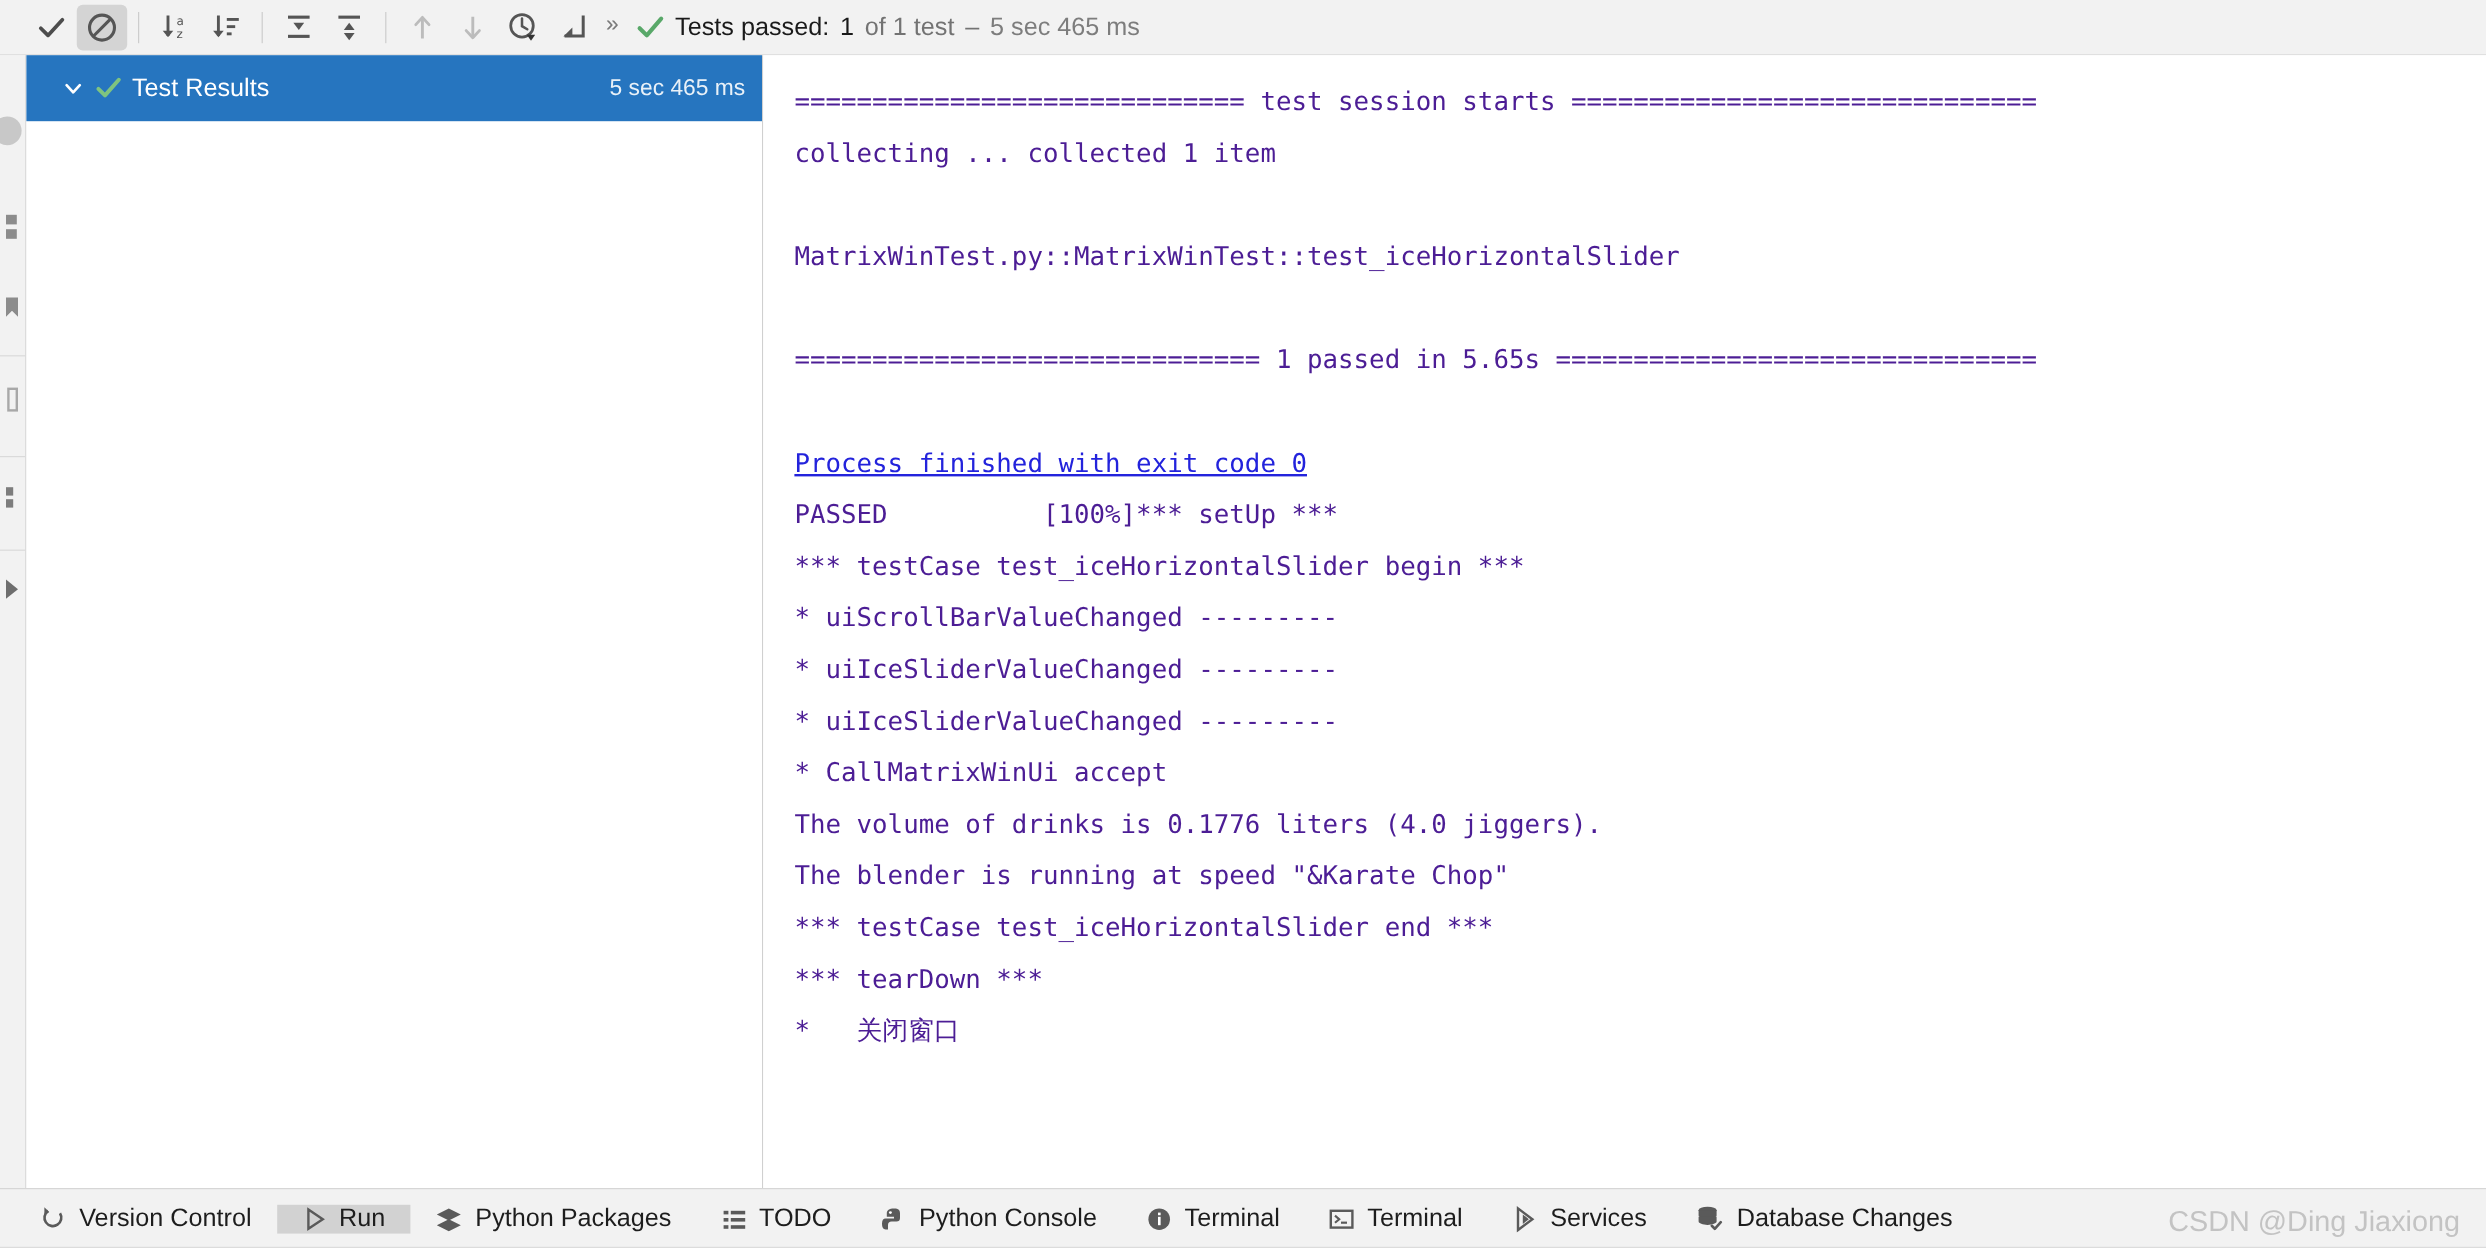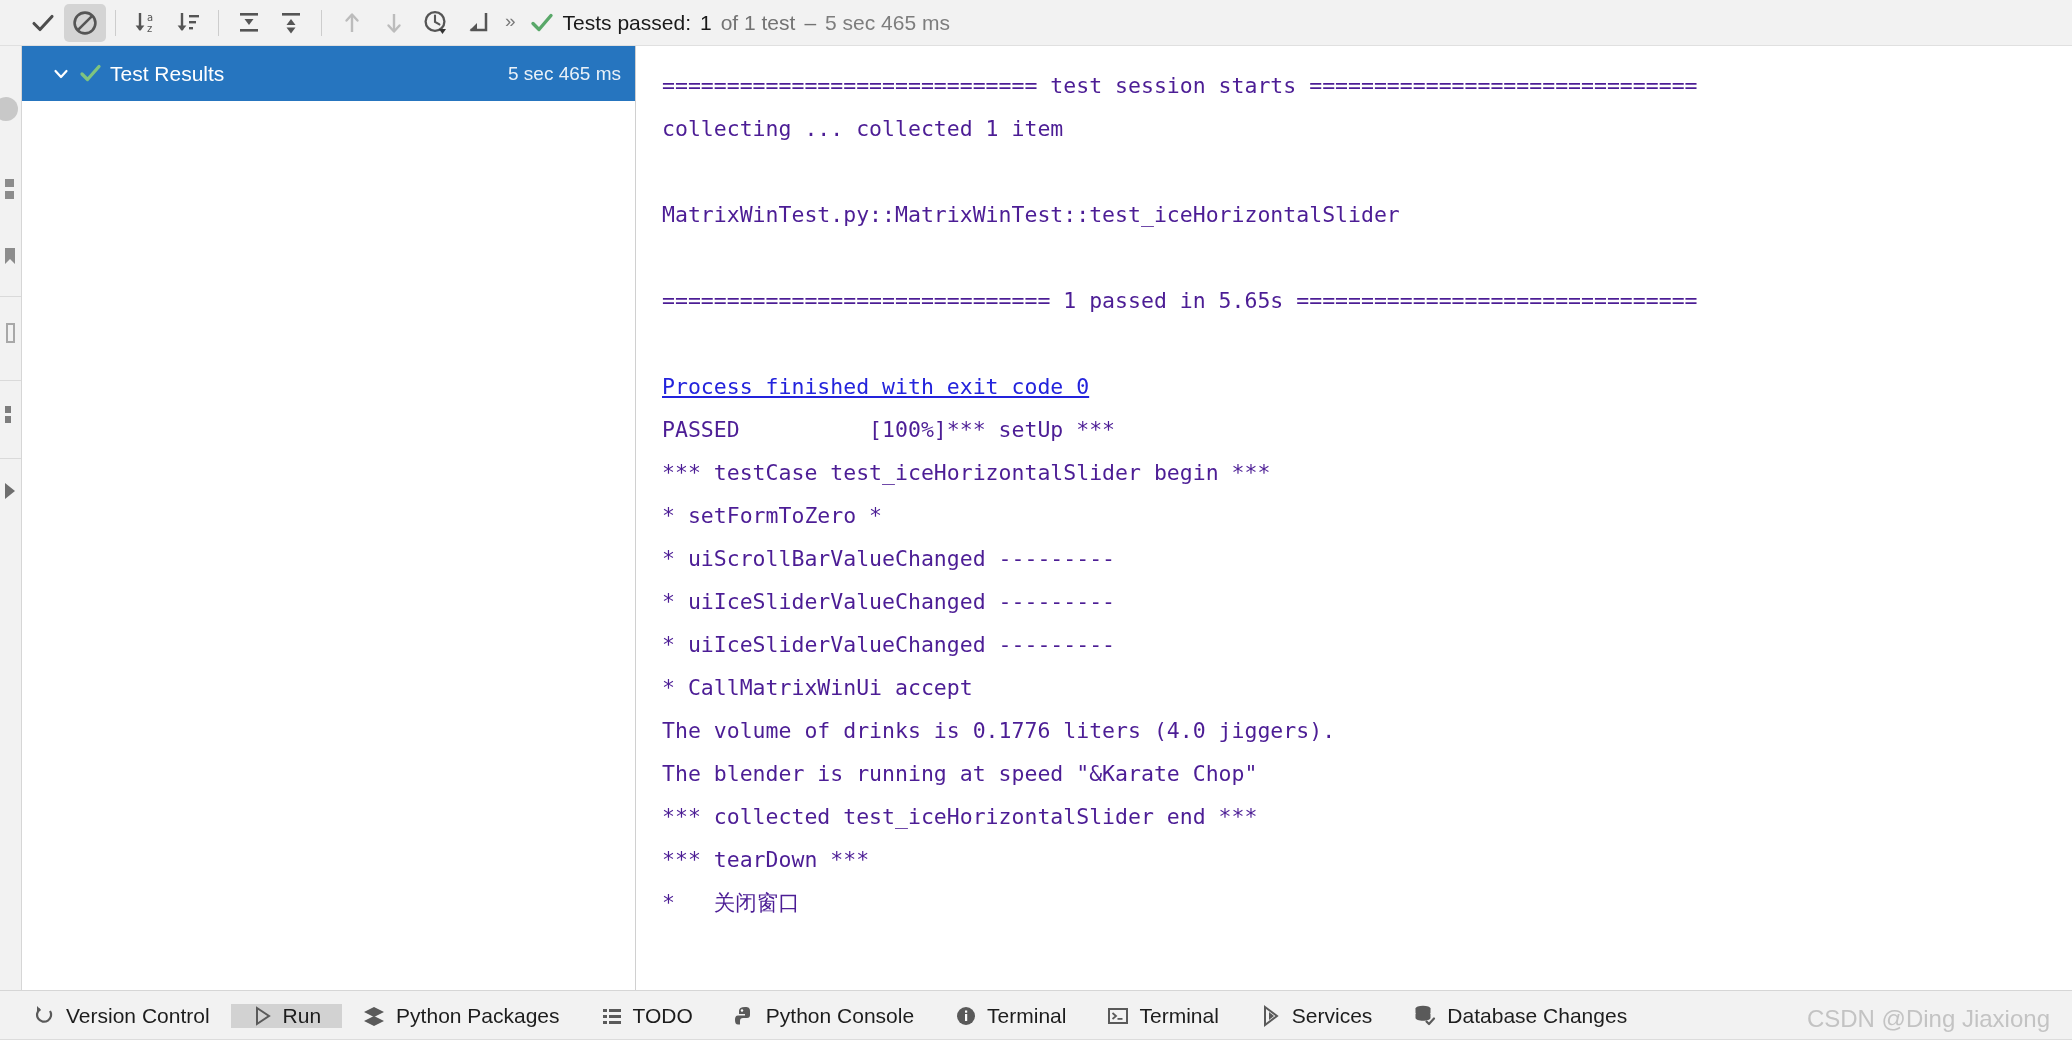--- a/index.html
+++ b/index.html
@@ -302,28 +302,27 @@
           <div class="console-line">============================= test session starts ==============================</div>
           <div class="console-line">collecting ... collected 1 item</div>
           <div class="console-line blank">&nbsp;</div>
           <div class="console-line">MatrixWinTest.py::MatrixWinTest::test_iceHorizontalSlider</div>
           <div class="console-line blank">&nbsp;</div>
           <div class="console-line">============================== 1 passed in 5.65s ===============================</div>
           <div class="console-line blank">&nbsp;</div>
           <div class="console-line blue">Process finished with exit code 0</div>
           <div class="console-line">PASSED          [100%]*** setUp ***</div>
           <div class="console-line">*** testCase test_iceHorizontalSlider begin ***</div>
-          <div class="console-line">* setFormToZero *</div>
           <div class="console-line">* uiScrollBarValueChanged ---------</div>
           <div class="console-line">* uiIceSliderValueChanged ---------</div>
           <div class="console-line">* uiIceSliderValueChanged ---------</div>
           <div class="console-line">* CallMatrixWinUi accept</div>
           <div class="console-line">The volume of drinks is 0.1776 liters (4.0 jiggers).</div>
           <div class="console-line">The blender is running at speed "&amp;Karate Chop"</div>
-          <div class="console-line">*** collected test_iceHorizontalSlider end ***</div>
+          <div class="console-line">*** testCase test_iceHorizontalSlider end ***</div>
           <div class="console-line">*** tearDown ***</div>
           <div class="console-line">*   关闭窗口</div>
         </div>
     </div>
   </div>
 
   <div class="statusbar">
     <div class="sb-left-pad"></div>
     <div id="sb-items" style="display:flex;align-items:center;">
         <div class="sb-item">

